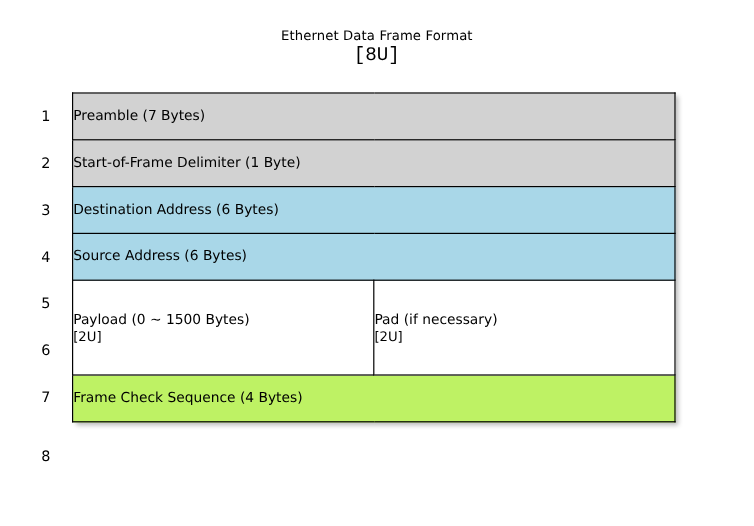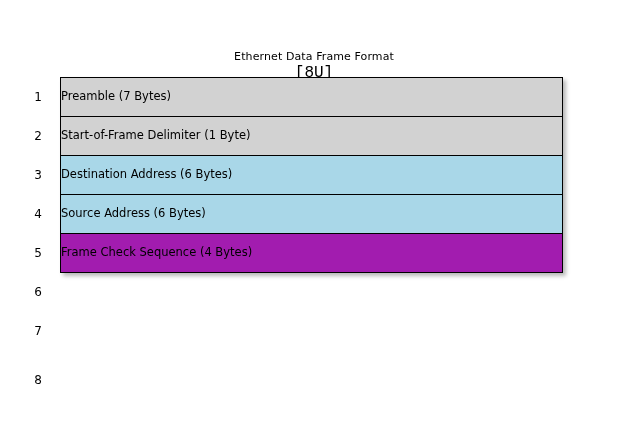--- a/index.html
+++ b/index.html
@@ -20,21 +20,21 @@
     left: 0;
     top: 0;
     width: 628px;
     height: 438px;
   }
 
   
   .title-block {
     position: absolute;
     left: 0;
-    top: 51px;
+    top: 24px;
     width: 628px;
     text-align: center;
     line-height: 1.18;
   }
   .title-line-1 {
     font-size: 11px;
     color: #000000;
     letter-spacing: 0.1px;
     display: block;
   }
@@ -130,21 +130,31 @@
         <td class="row-h" colspan="2" style="background:#a9d7e8;">
           <span class="cell-label">Destination Address (6 Bytes)</span>
         </td>
       </tr>
       <tr>
         <td class="row-h" colspan="2" style="background:#a9d7e8;">
           <span class="cell-label">Source Address (6 Bytes)</span>
         </td>
       </tr>
       <tr>
-        <td class="row-h" colspan="2" style="background:#a21caf;">
+        <td style="background:#ffffff; height:78px; width:255px;">
+          <span class="cell-label">Payload (0 ~ 1500 Bytes)</span>
+          <span class="sub-line">[2U]</span>
+        </td>
+        <td style="background:#ffffff; height:78px; width:248px;">
+          <span class="cell-label">Pad (if necessary)</span>
+          <span class="sub-line">[2U]</span>
+        </td>
+      </tr>
+      <tr>
+        <td class="row-h" colspan="2" style="background:#bef264;">
           <span class="cell-label">Frame Check Sequence (4 Bytes)</span>
         </td>
       </tr>
     </tbody>
       </table>
   </div>
 
 </div>
 
 </body></html>

